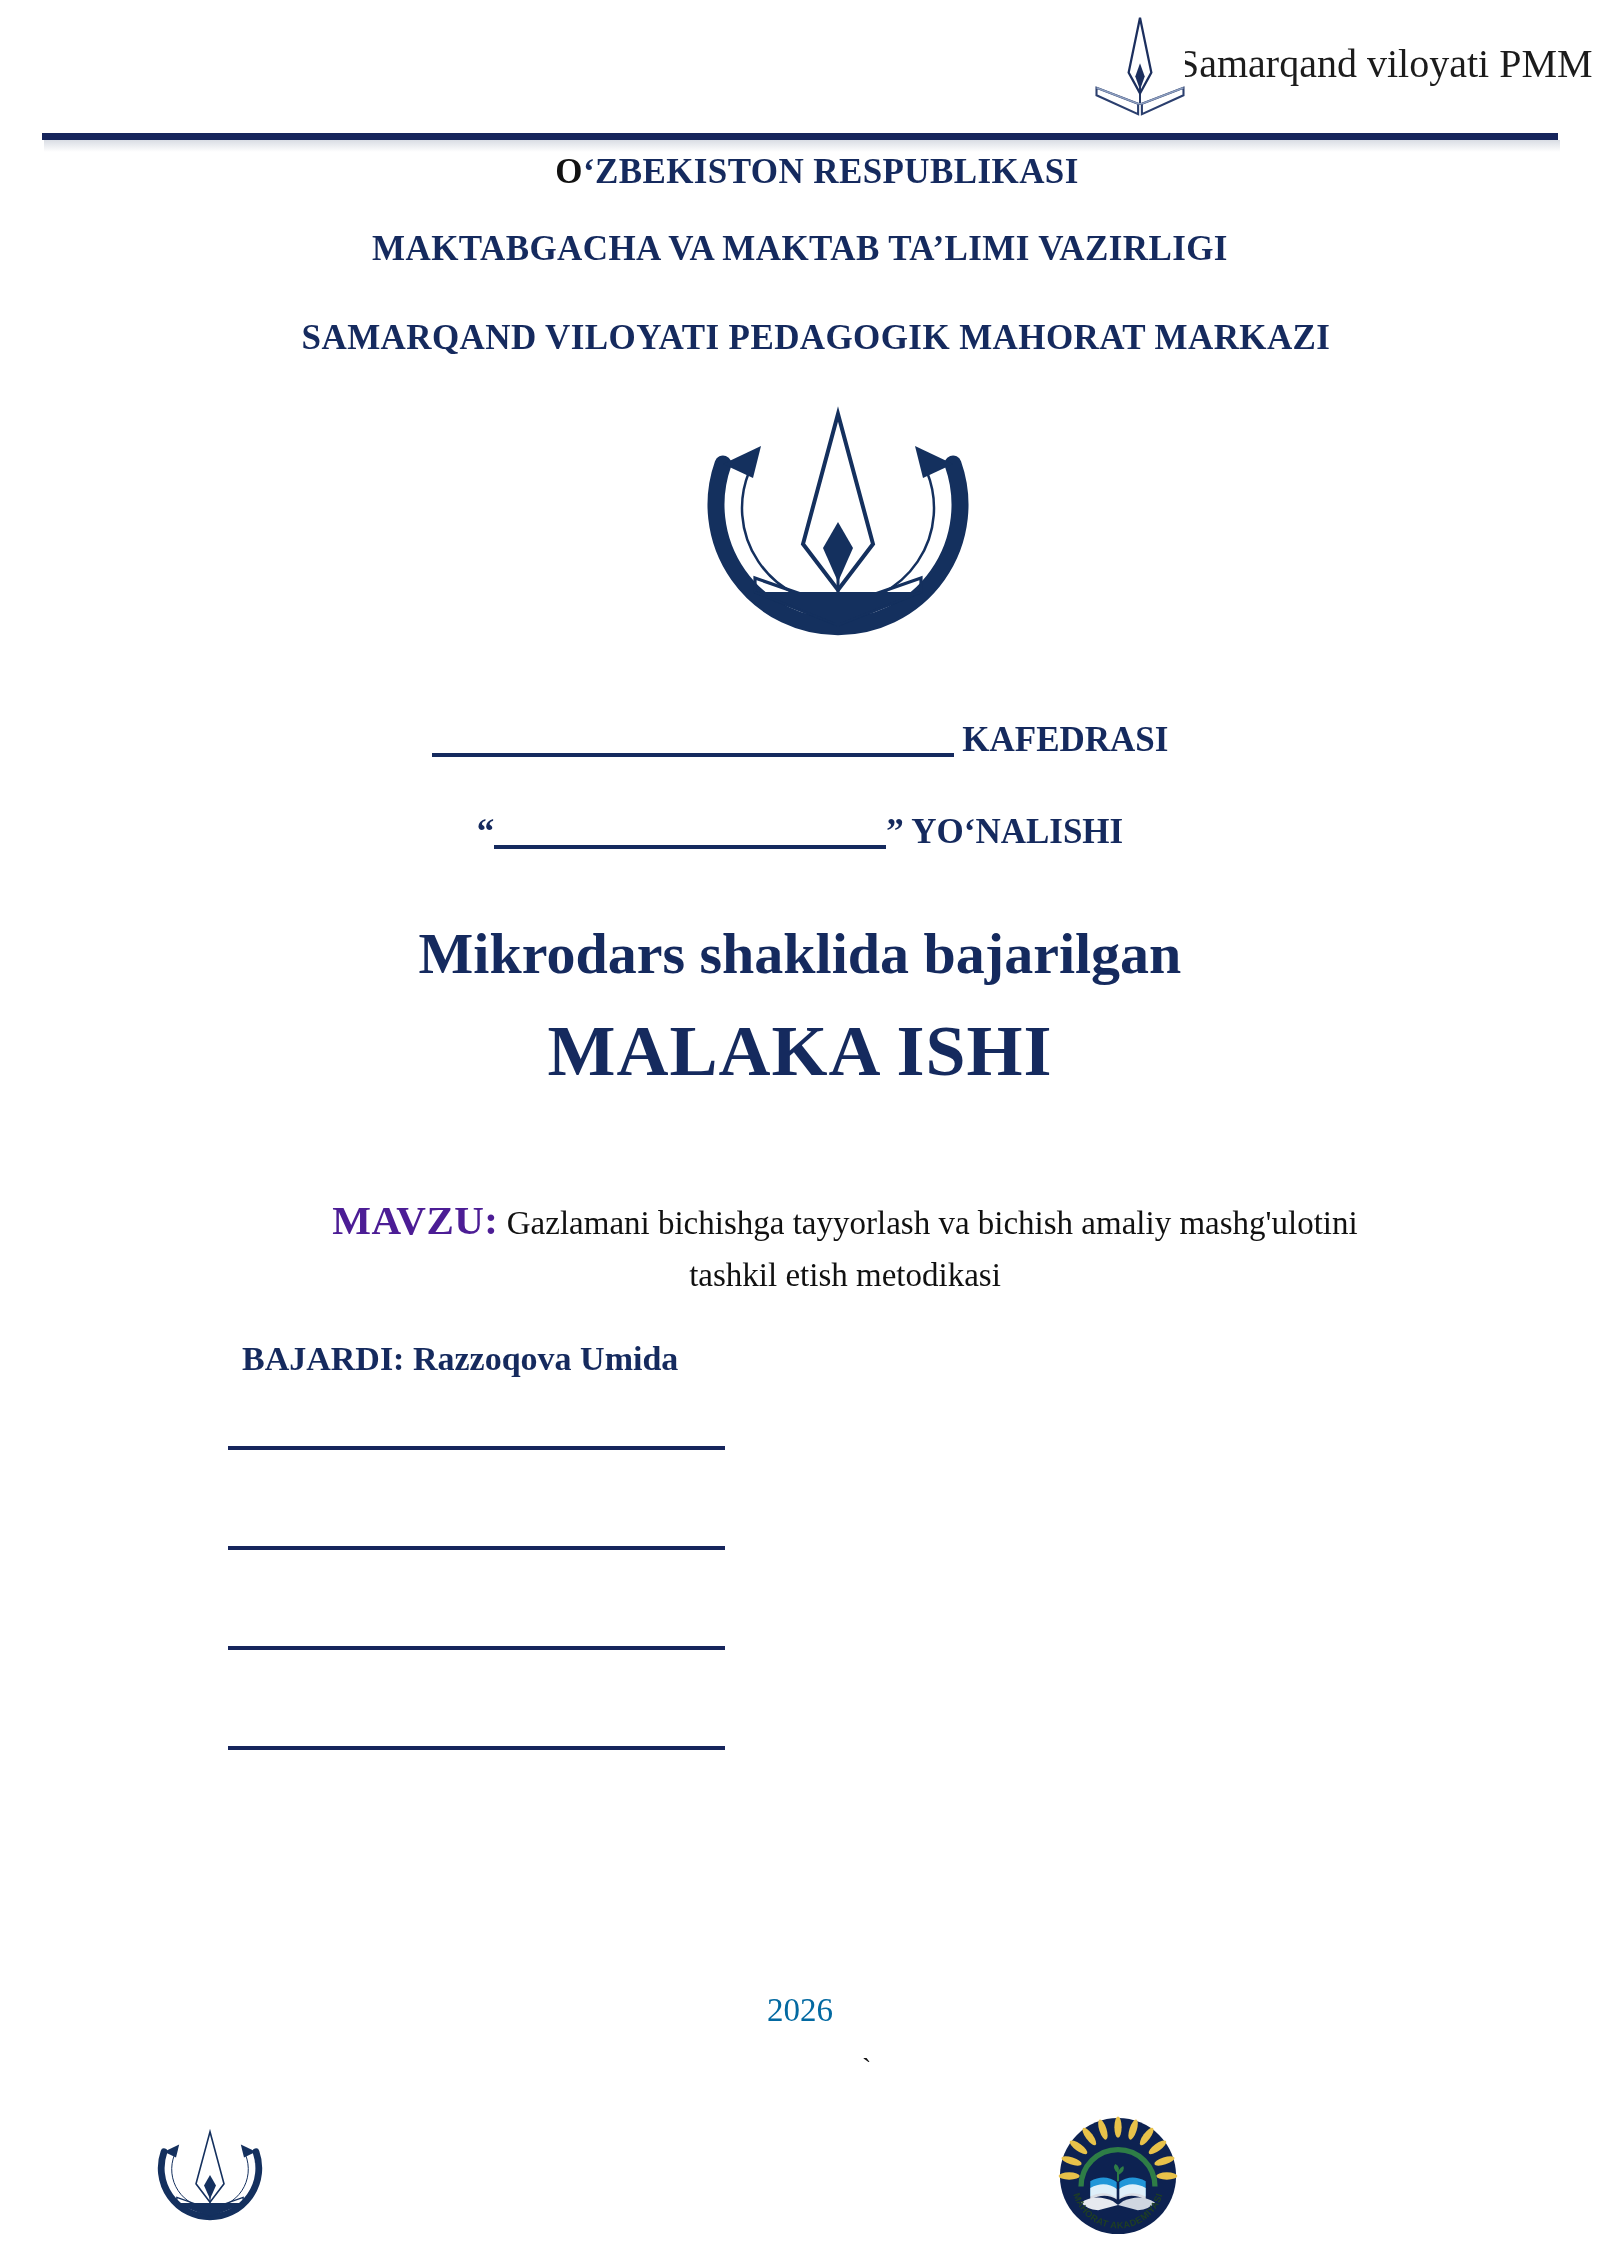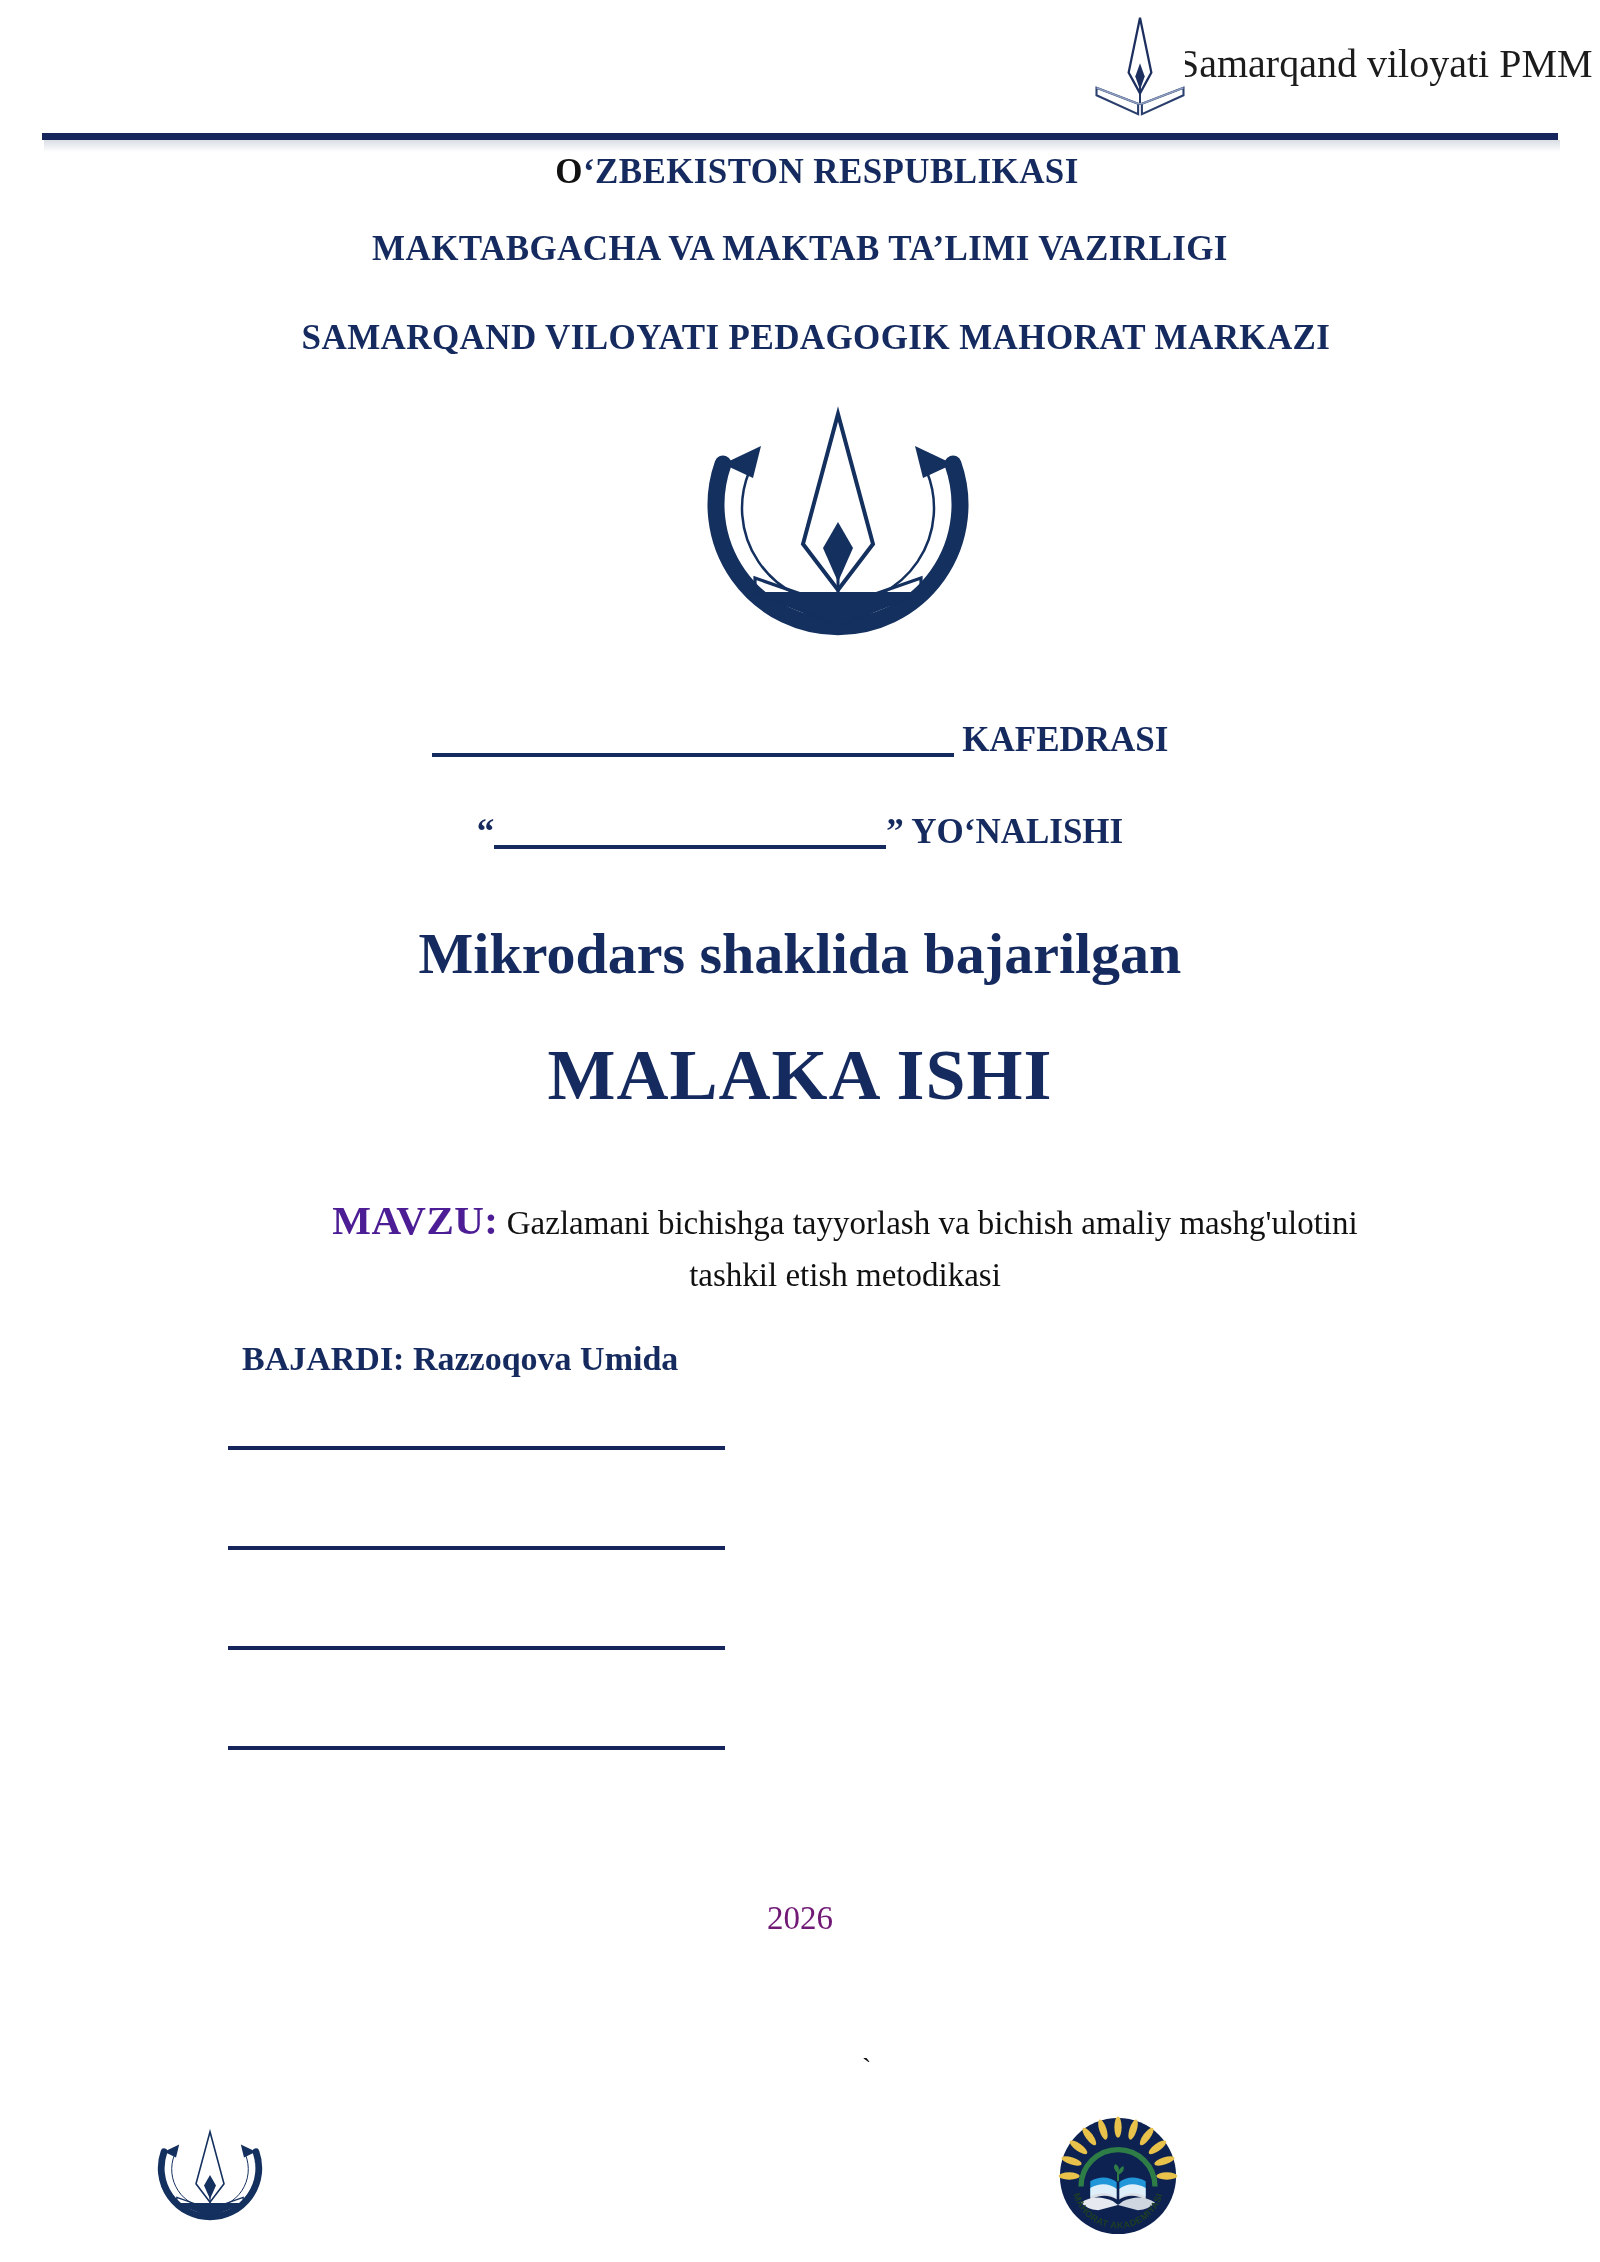--- a/index.html
+++ b/index.html
@@ -146,21 +146,20 @@
   .title-main {
     position: absolute;
     top: 1010px;
     left: 0;
     width: 1600px;
     text-align: center;
     font-size: 72px;
     font-weight: bold;
     color: #152a5e;
     letter-spacing: 1px;
-    margin-top: 24px;
   }
 
   
   .mavzu-block {
     position: absolute;
     top: 1194px;
     left: 245px;
     width: 1200px;
   }
   .mavzu-line {
@@ -197,26 +196,26 @@
     border-bottom: 4px solid #16255c;
   }
   .sig-1 { top: 1446px; }
   .sig-2 { top: 1546px; }
   .sig-3 { top: 1646px; }
   .sig-4 { top: 1746px; }
 
   
   .year {
     position: absolute;
-    top: 1900px;
+    top: 1992px;
     left: 0;
     width: 1600px;
     text-align: center;
     font-size: 33px;
-    color: #701a75;
+    color: #0369a1;
   }
 
   
   .tick-mark {
     position: absolute;
     top: 2052px;
     left: 862px;
     font-size: 28px;
     color: #111111;
   }

